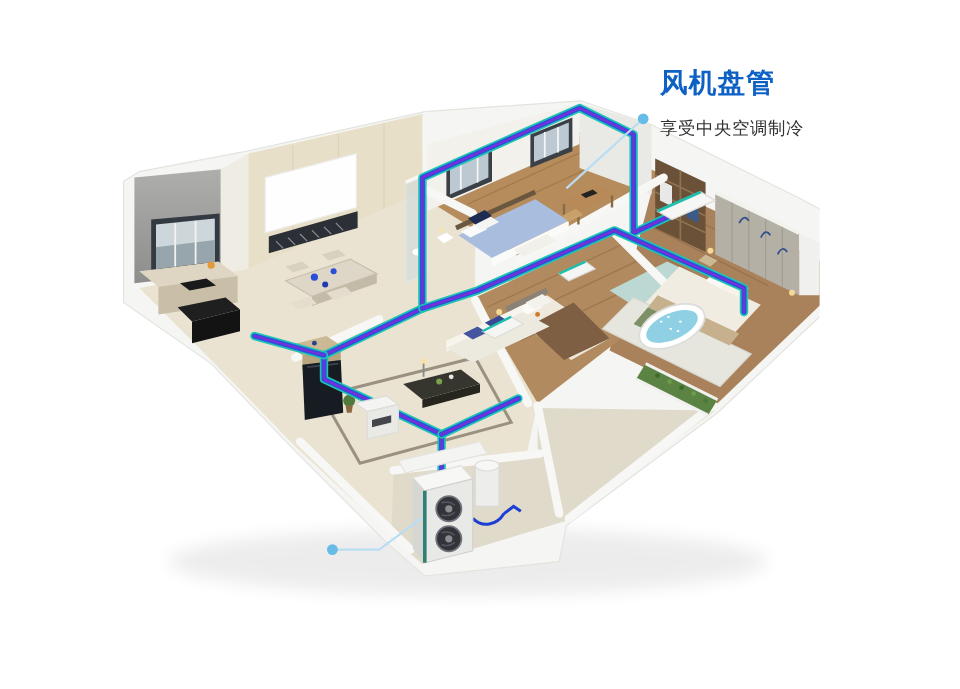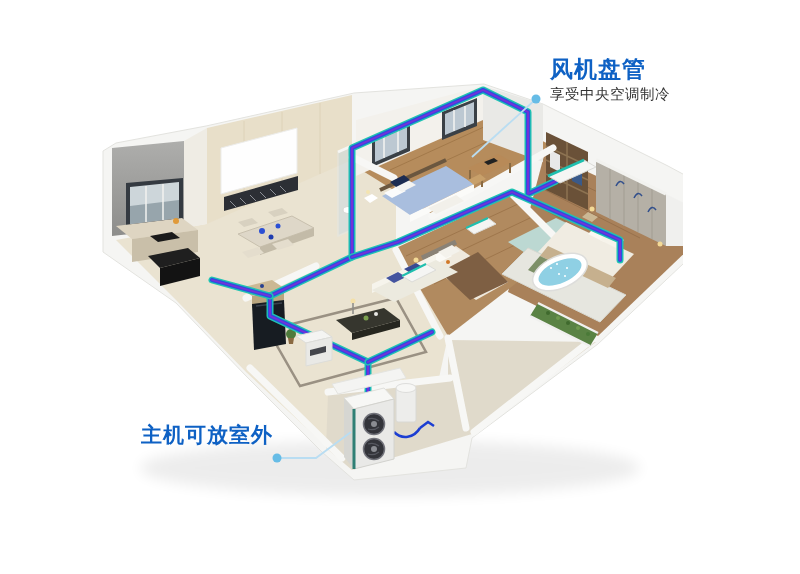--- a/index.html
+++ b/index.html
@@ -6,21 +6,21 @@
   #stage{
     position:relative;width:683px;height:574px;background:#ffffff;overflow:hidden;
     font-family:"Liberation Sans","DejaVu Sans",sans-serif;
   }
   #scene{position:absolute;left:0;top:0;width:800px;height:574px;}
   .callout{position:absolute;}
   .callout .title{font-weight:700;color:#0e61c4;letter-spacing:1px;line-height:1.1;}
   .callout .sub{color:#333333;letter-spacing:0.5px;line-height:1.2;}
   .callout-fan{left:550px;top:57px;}
   .callout-fan .title{font-size:23px;}
-  .callout-fan .sub{font-size:14.5px;margin-top:4px;}
+  .callout-fan .sub{font-size:14.5px;margin-top:18px;}
   .callout-host{left:141px;top:423px;}
   .callout-host .title{font-size:21px;}
   .callout-host .sub{font-size:14px;margin-top:7px;}
   
   .pt,.pb,.pp{fill:none;stroke-linejoin:round;stroke-linecap:round;}
   .pt{stroke:#1fc4b2;stroke-width:7;}
   .pb{stroke:#2b50e0;stroke-width:4.2;}
   .pp{stroke:#7a2fd6;stroke-width:1.8;}
   .leader{fill:none;stroke:#b9ddf2;stroke-width:1.8;}
   .ldot{fill:#66bce6;}
@@ -284,16 +284,15 @@
     <circle class="ldot" cx="277" cy="458" r="4.5"></circle>
   </g>
 </svg>
 
 <div class="callout callout-fan">
   <div class="title">风机盘管</div>
   <div class="sub">享受中央空调制冷</div>
 </div>
 
 <div class="callout callout-host">
-  <div class="title">主机可放室外</div>
 </div>
 
 </div>
 
 </body></html>

